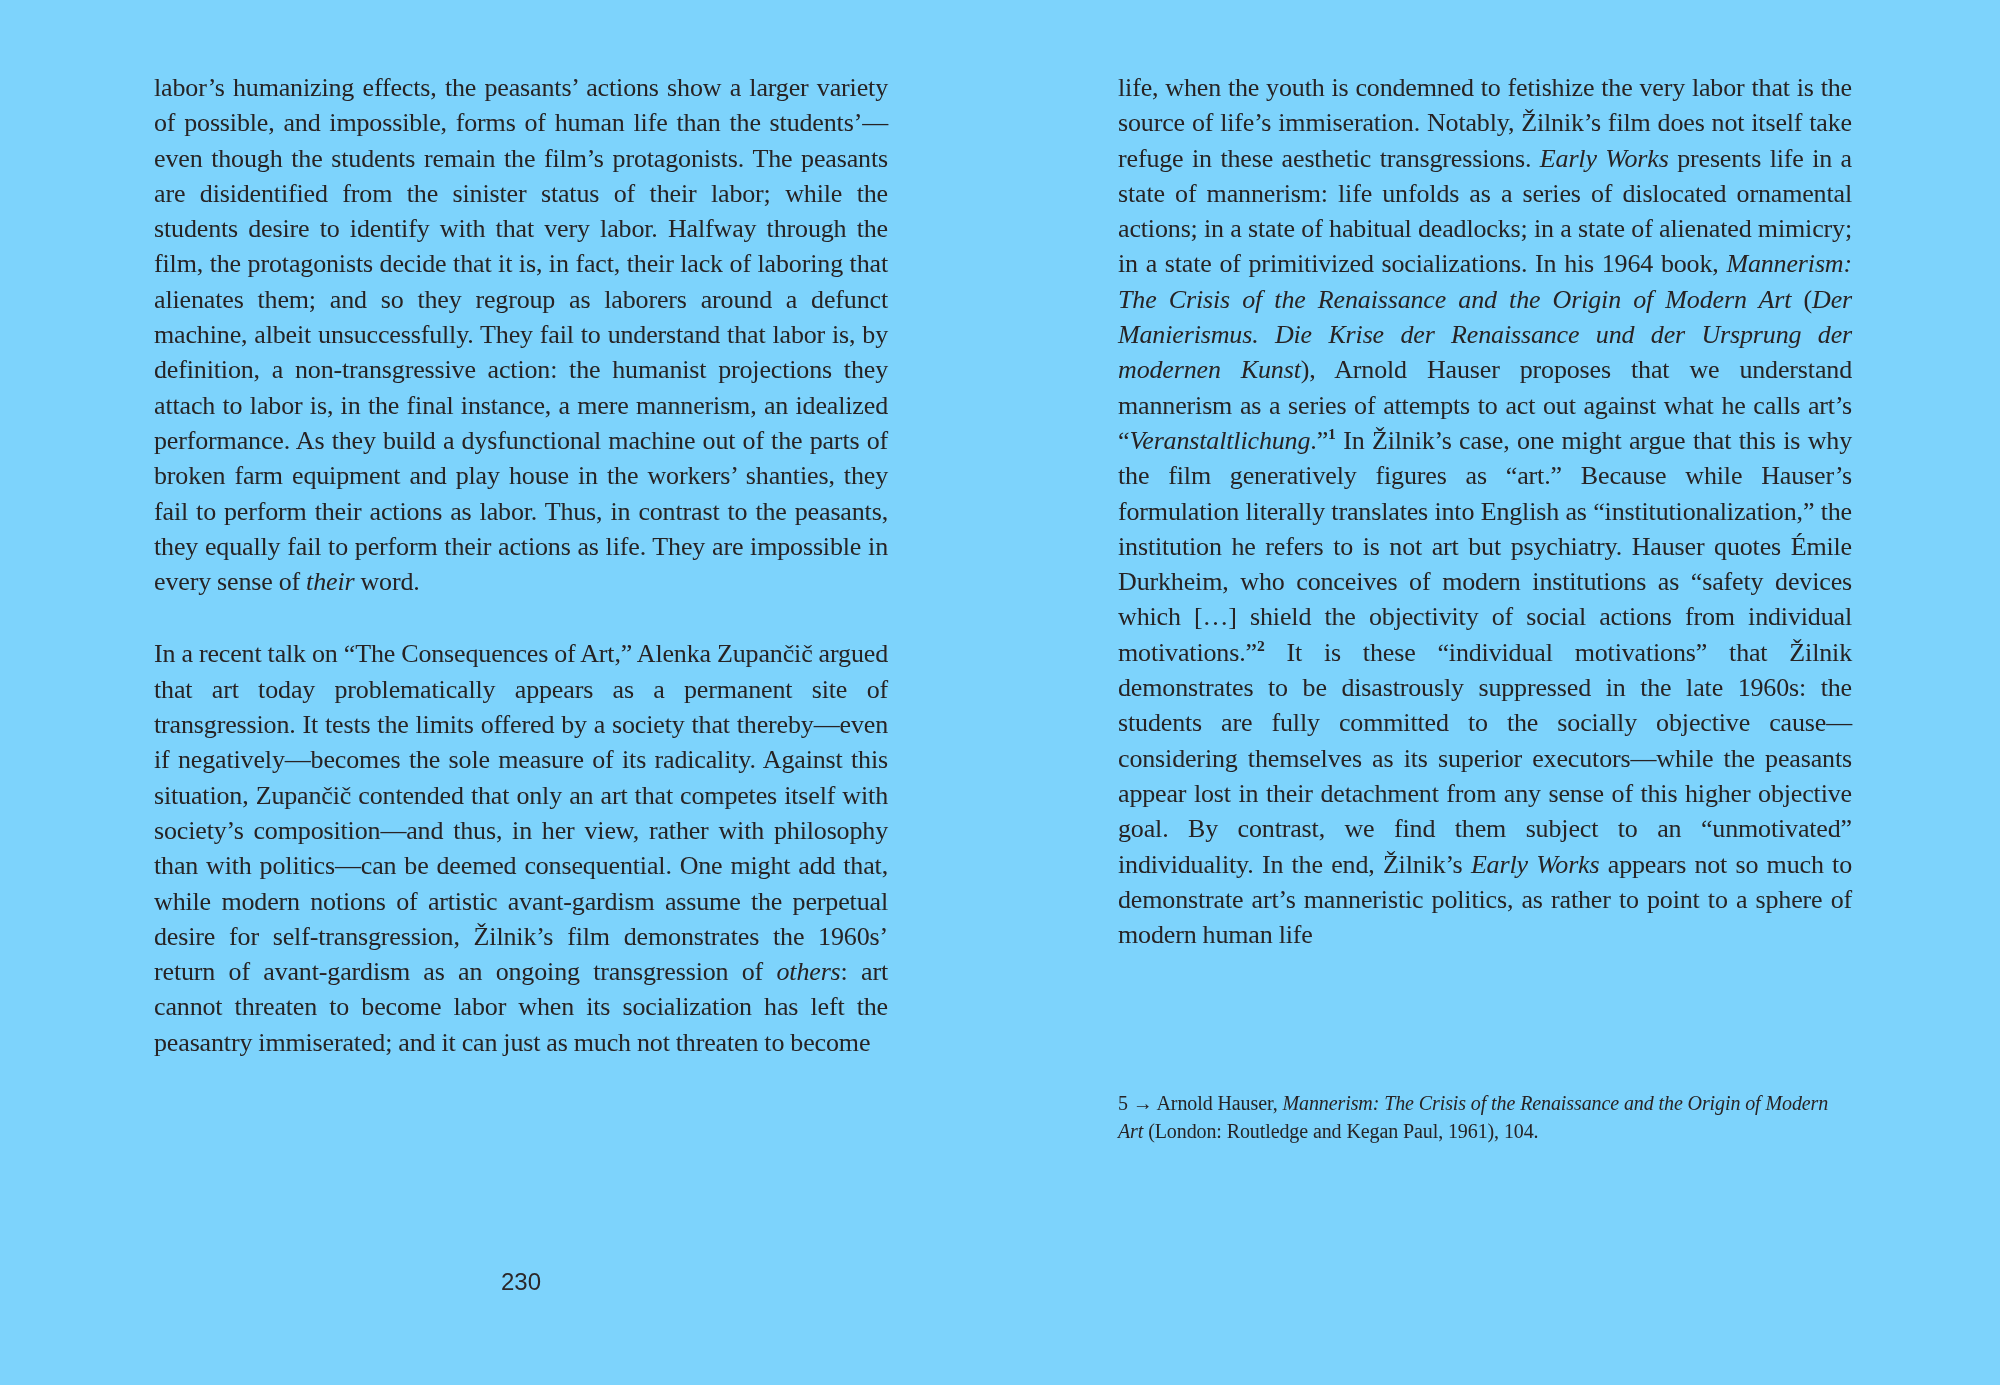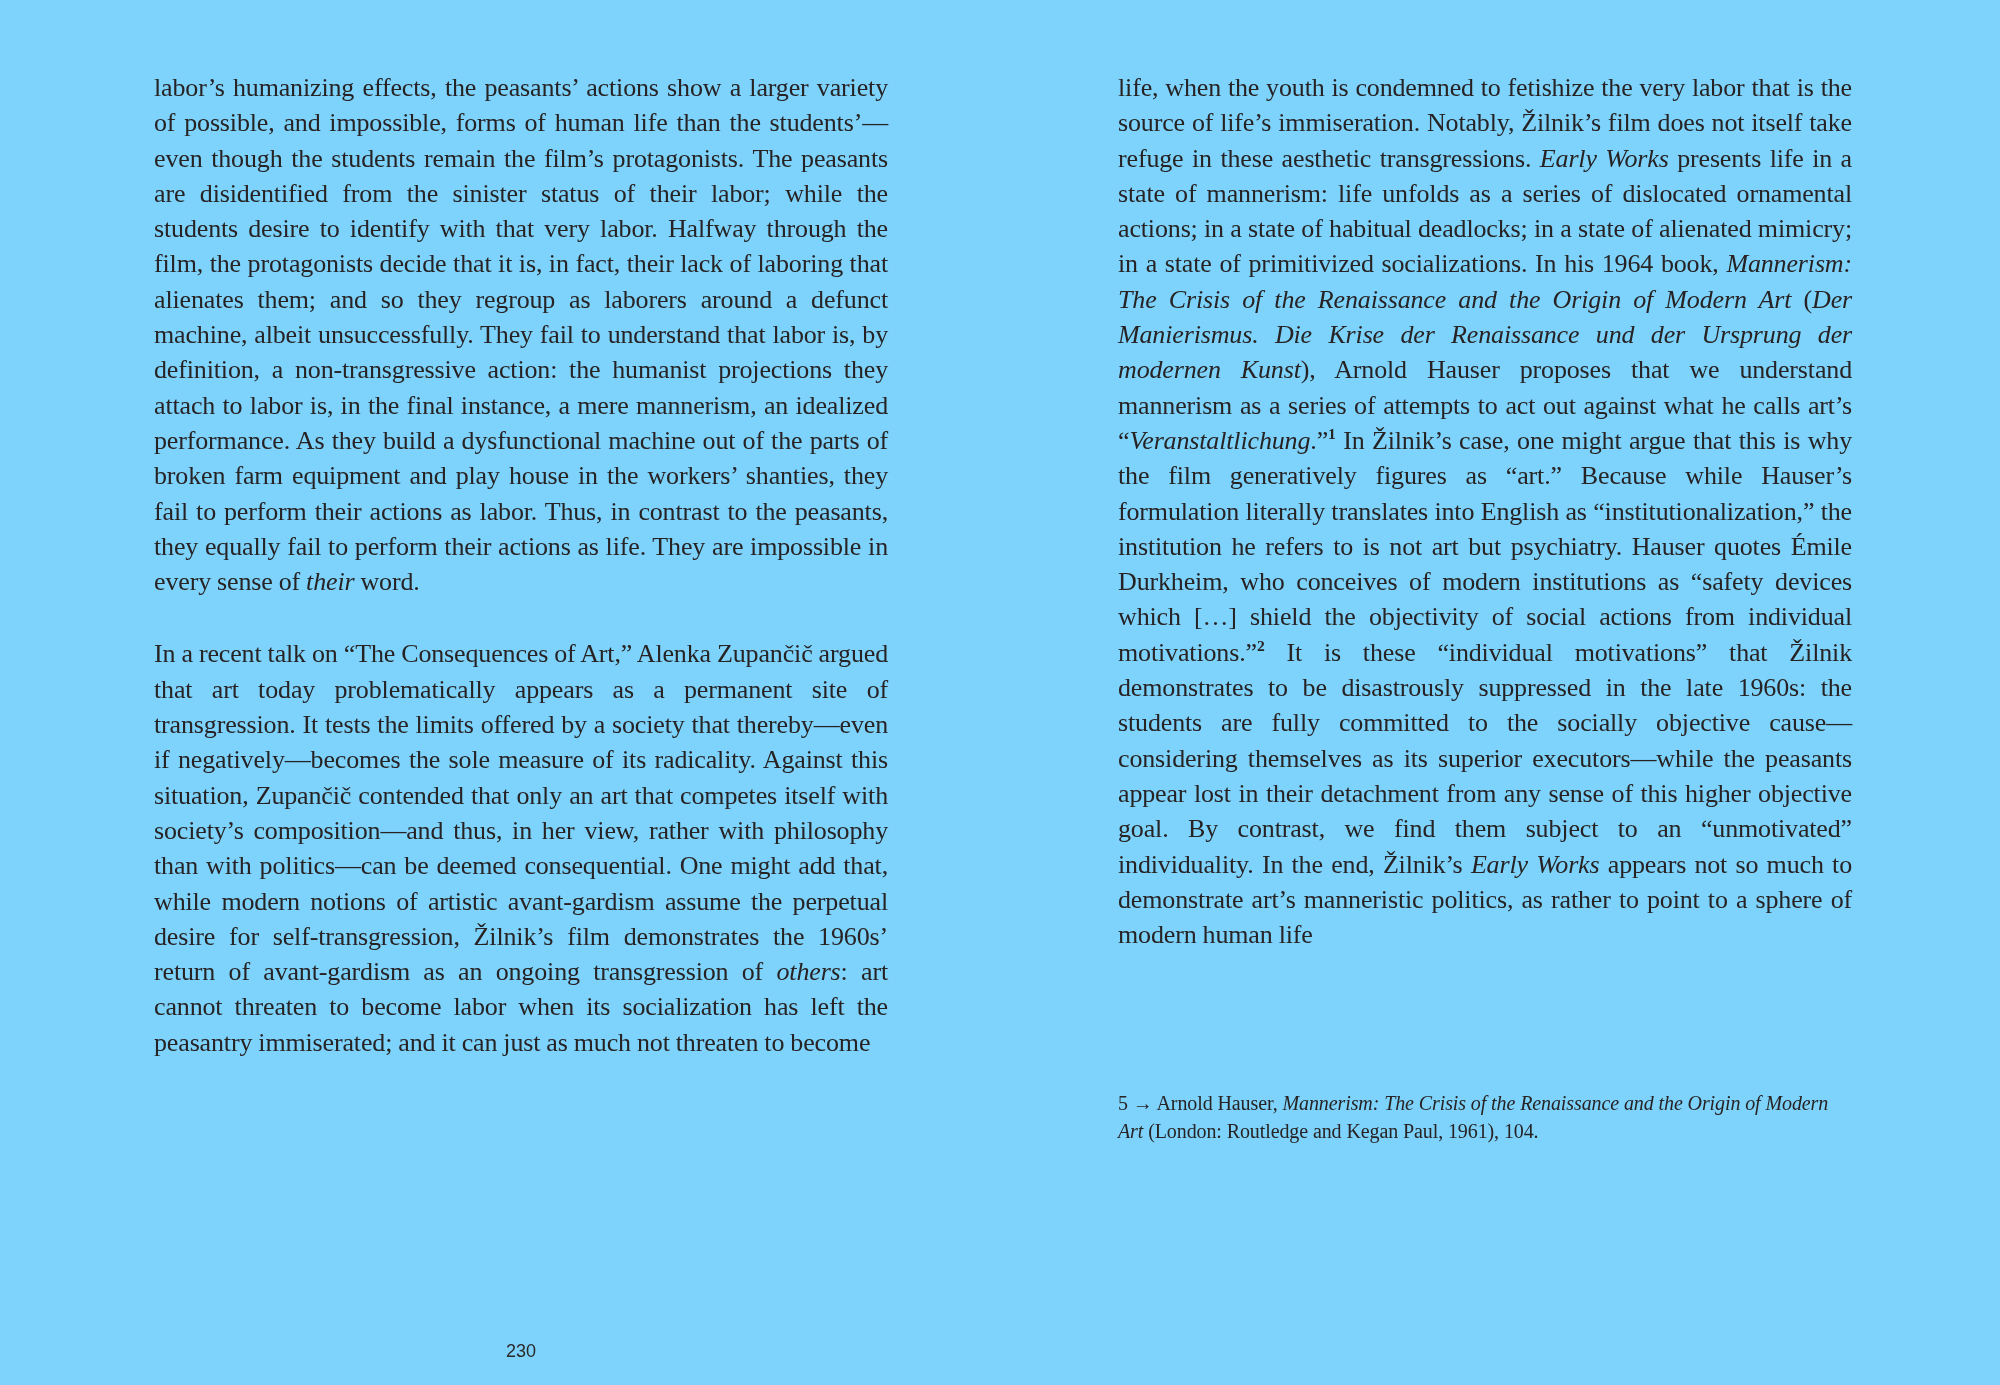--- a/index.html
+++ b/index.html
@@ -59,25 +59,25 @@
     font-size: 20px;
     line-height: 28px;
     text-align: left;
     letter-spacing: -0.1px;
   }
   .footnotes p { margin: 0; }
   .footnotes p + p { margin-top: 29px; }
 
   .pagenum {
     position: absolute;
-    top: 1341px;
+    top: 1271px;
     width: 734px;
     text-align: center;
     font-family: "Liberation Sans", sans-serif;
-    font-size: 18px;
+    font-size: 24px;
     line-height: 21px;
     color: #2b2829;
   }
   .page-left  .pagenum { left: 154px; }
   .page-right .pagenum { left: 118px; }
 </style>
 </head>
 <body>
 
 <div class="spread">

